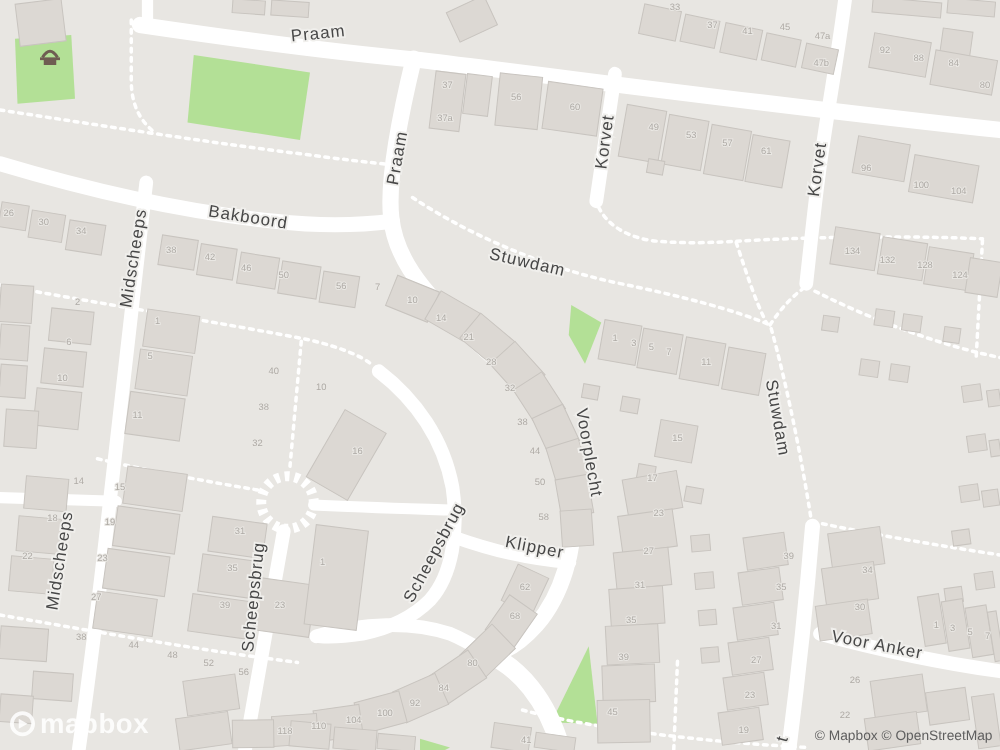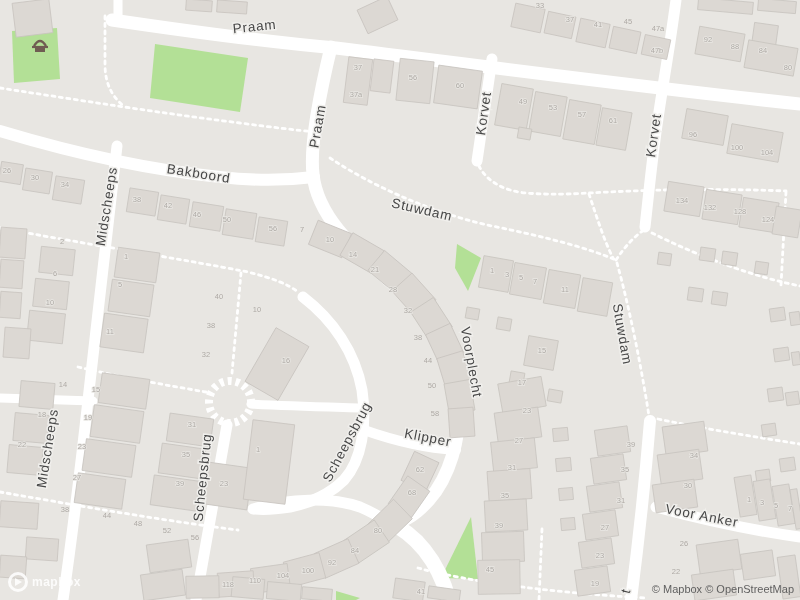--- a/index.html
+++ b/index.html
@@ -4,21 +4,21 @@
 <style>
   html,body{margin:0;padding:0;}
   body{width:800px;height:600px;overflow:hidden;font-family:"Liberation Sans",sans-serif;}
   #stage{position:relative;width:800px;height:600px;background:#e8e6e2;}
   #map{position:absolute;left:0;top:0;}
   .street-label{fill:#474747;font-family:"Liberation Sans",sans-serif;
     paint-order:stroke;stroke:#f0efec;stroke-width:3px;letter-spacing:.8px;}
   .house-number{fill:#aeaaa5;font-size:7.5px;font-family:"Liberation Sans",sans-serif;
     paint-order:stroke;stroke:#e9e7e3;stroke-width:1.6px;}
   #logo{position:absolute;left:8px;bottom:8px;display:flex;align-items:center;gap:4px;
-    color:rgba(255,255,255,.85);font-weight:bold;font-size:12px;letter-spacing:.5px;
+    color:rgba(255,255,255,.85);font-weight:bold;font-size:22px;letter-spacing:.5px;
     text-decoration:none;cursor:pointer;}
   #logo .ring{width:20px;height:20px;border:3px solid rgba(255,255,255,.85);border-radius:50%;
     box-sizing:border-box;position:relative;}
   #logo .ring:after{content:"";position:absolute;left:4px;top:3px;width:0;height:0;
     border-left:7px solid rgba(255,255,255,.85);border-top:4px solid transparent;border-bottom:4px solid transparent;}
   #attribution{position:absolute;right:6px;bottom:5px;font-size:11px;color:#5f5f5f;cursor:pointer;text-align:center;}
 </style>
 </head>
 <body>
 

